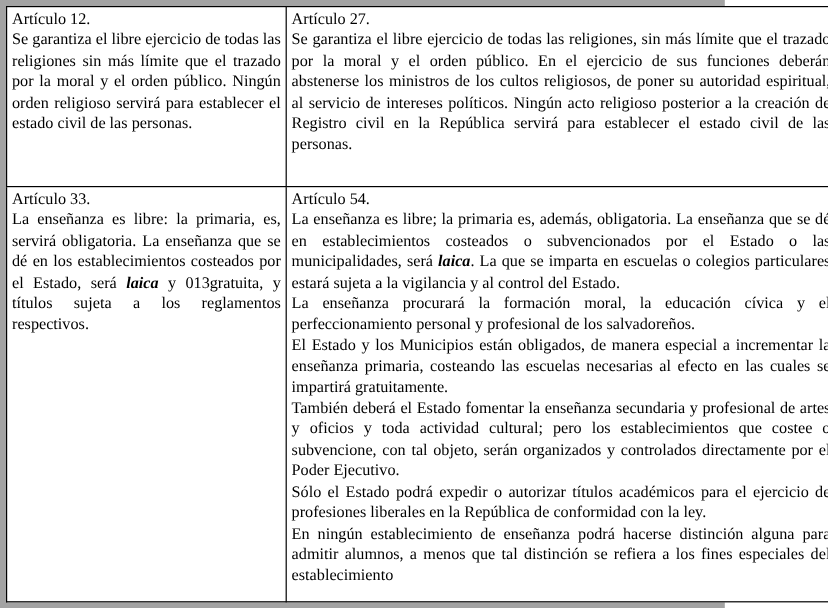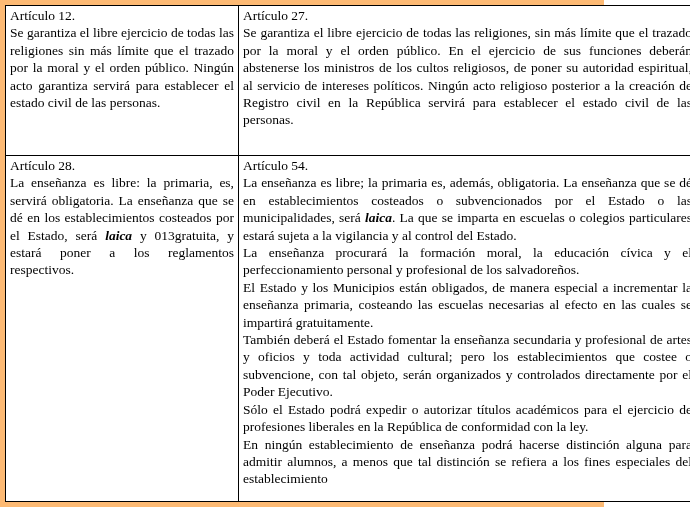--- a/index.html
+++ b/index.html
@@ -6,21 +6,21 @@
     margin: 0;
     padding: 0;
     background: #ffffff;
     font-family: "Liberation Serif", "DejaVu Serif", serif;
   }
   .page {
     width: 604px;
     height: 507px;
     box-sizing: border-box;
     padding: 5px 4px 4px 5px;
-    background: #fdba74;
+    background: #a3a3a3;
   }
   table.comparison {
     border-collapse: collapse;
     table-layout: fixed;
     width: 681px;
     height: 497px;
     background: #ffffff;
   }
   table.comparison td {
     border: 1px solid #000000;
@@ -45,31 +45,31 @@
 </style>
 </head>
 <body>
 
 <div class="page">
   <table class="comparison">
     <tbody>
         <tr class="row-top">
       <td class="col-left">
         <div class="article-heading">Artículo 12.</div>
-        <p class="body-par">Se garantiza el libre ejercicio de todas las religiones sin más límite que el trazado por la moral y el orden público. Ningún acto garantiza servirá para establecer el estado civil de las personas.</p>
+        <p class="body-par">Se garantiza el libre ejercicio de todas las religiones sin más límite que el trazado por la moral y el orden público. Ningún orden religioso servirá para establecer el estado civil de las personas.</p>
       </td>
       <td class="col-right">
         <div class="article-heading">Artículo 27.</div>
         <p class="body-par">Se garantiza el libre ejercicio de todas las religiones, sin más límite que el trazado por la moral y el orden público. En el ejercicio de sus funciones deberán abstenerse los ministros de los cultos religiosos, de poner su autoridad espiritual, al servicio de intereses políticos. Ningún acto religioso posterior a la creación de Registro civil en la República servirá para establecer el estado civil de las personas.</p>
       </td>
     </tr>
     <tr>
       <td class="col-left">
-        <div class="article-heading">Artículo 28.</div>
-        <p class="body-par"><span>La enseñanza es libre: la primaria, es, servirá obligatoria. La enseñanza que se dé en los establecimientos costeados por el Estado, será </span><b>laica</b><span> y 013gratuita, y estará poner a los reglamentos respectivos.</span></p>
+        <div class="article-heading">Artículo 33.</div>
+        <p class="body-par"><span>La enseñanza es libre: la primaria, es, servirá obligatoria. La enseñanza que se dé en los establecimientos costeados por el Estado, será </span><b>laica</b><span> y 013gratuita, y títulos sujeta a los reglamentos respectivos.</span></p>
       </td>
       <td class="col-right">
         <div class="article-heading">Artículo 54.</div>
         <p class="body-par"><span>La enseñanza es libre; la primaria es, además, obligatoria. La enseñanza que se dé en establecimientos costeados o subvencionados por el Estado o las municipalidades, será </span><b>laica</b><span>. La que se imparta en escuelas o colegios particulares estará sujeta a la vigilancia y al control del Estado.</span></p>
         <p class="body-par">La enseñanza procurará la formación moral, la educación cívica y el perfeccionamiento personal y profesional de los salvadoreños.</p>
         <p class="body-par">El Estado y los Municipios están obligados, de manera especial a incrementar la enseñanza primaria, costeando las escuelas necesarias al efecto en las cuales se impartirá gratuitamente.</p>
         <p class="body-par">También deberá el Estado fomentar la enseñanza secundaria y profesional de artes y oficios y toda actividad cultural; pero los establecimientos que costee o subvencione, con tal objeto, serán organizados y controlados directamente por el Poder Ejecutivo.</p>
         <p class="body-par">Sólo el Estado podrá expedir o autorizar títulos académicos para el ejercicio de profesiones liberales en la República de conformidad con la ley.</p>
         <p class="body-par">En ningún establecimiento de enseñanza podrá hacerse distinción alguna para admitir alumnos, a menos que tal distinción se refiera a los fines especiales del establecimiento</p>
       </td>

